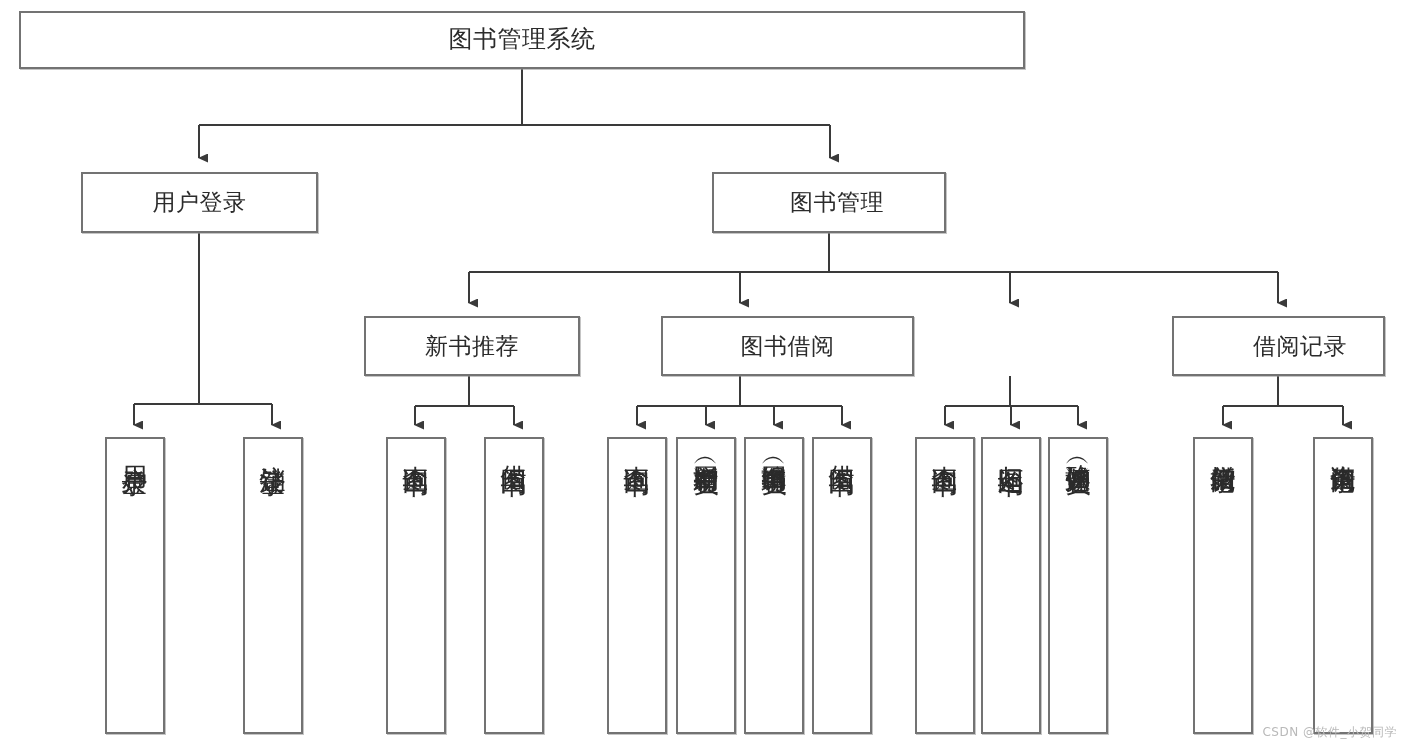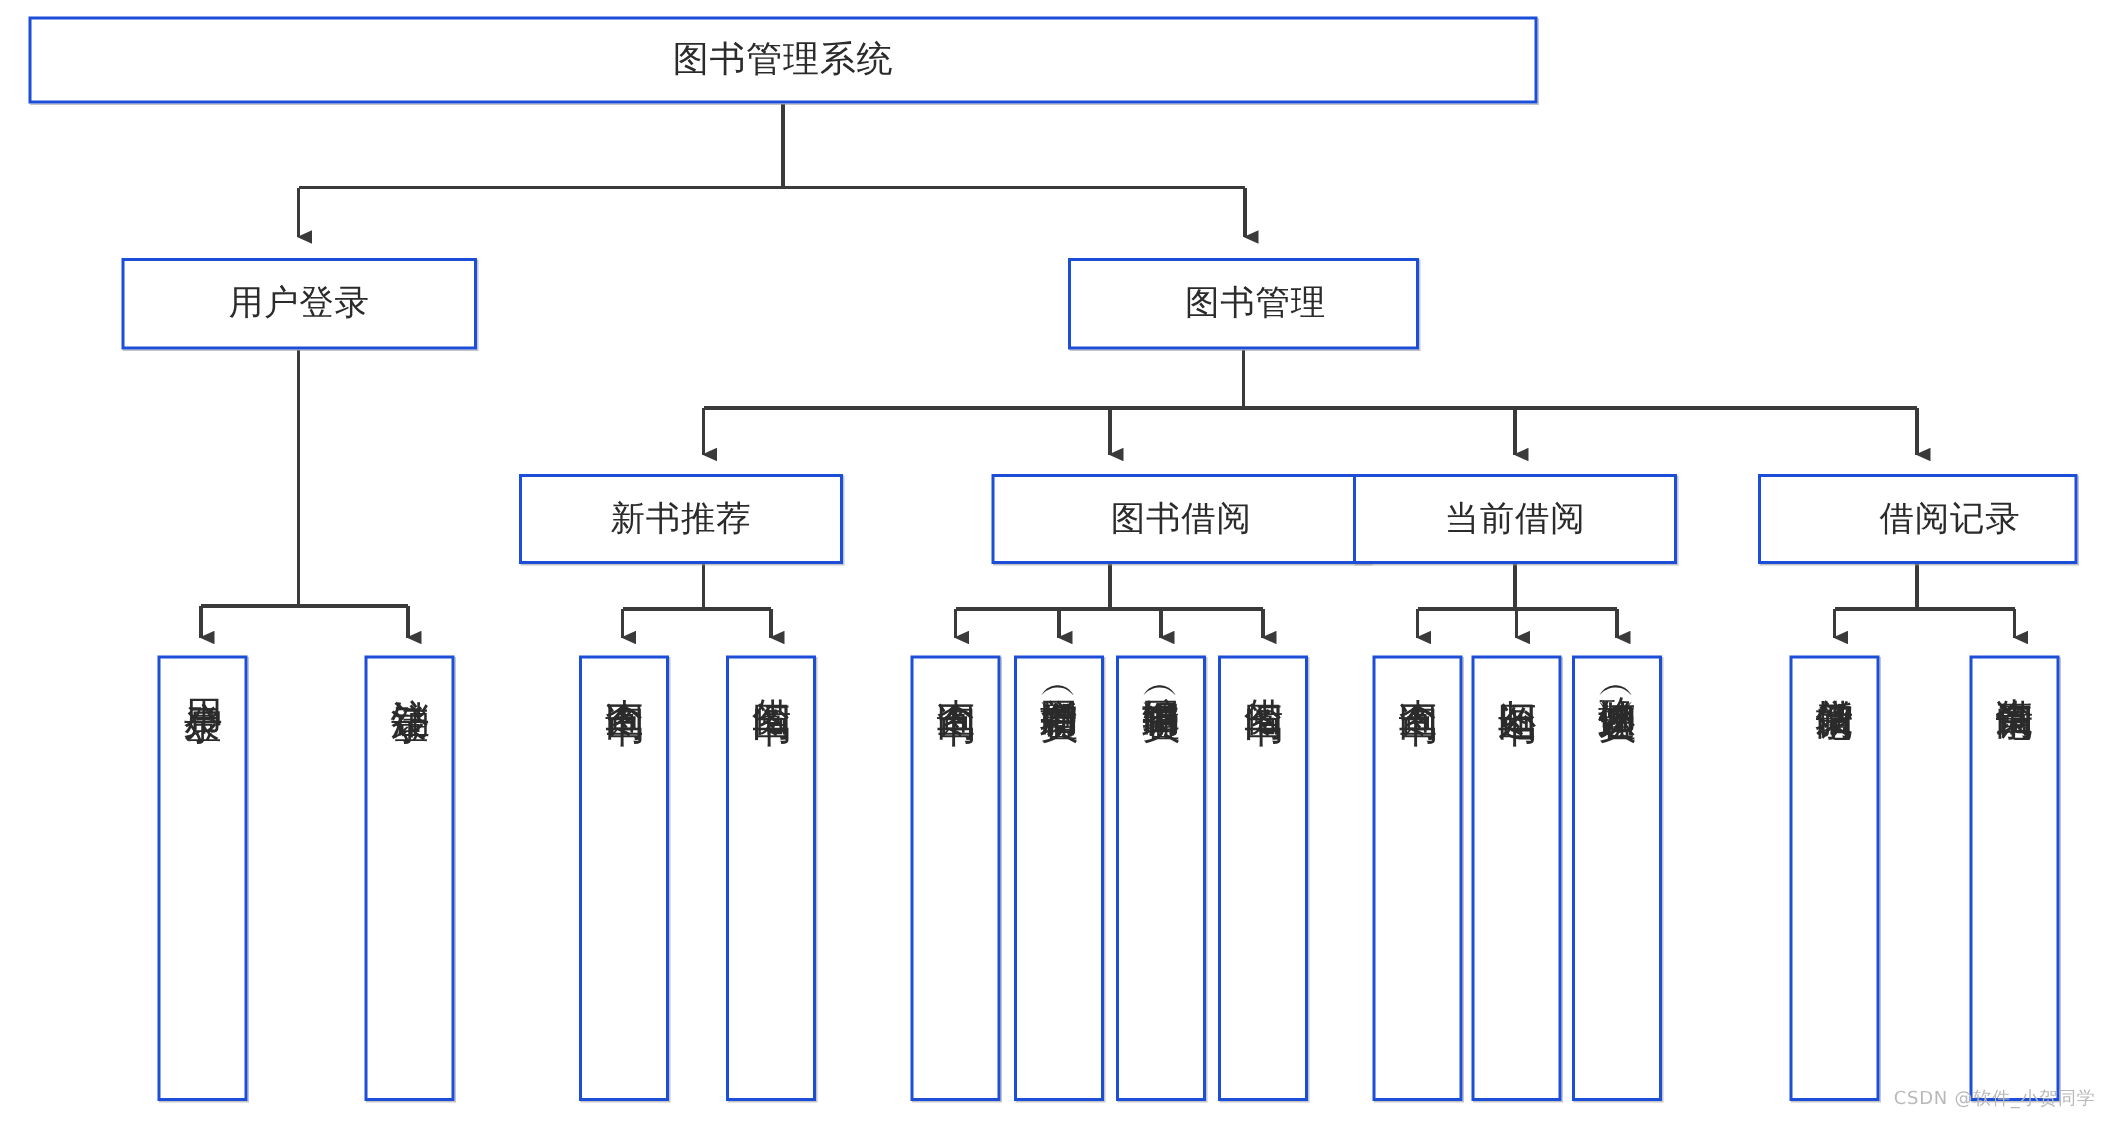--- a/index.html
+++ b/index.html
@@ -23,21 +23,21 @@
     left: 0;
     top: 0;
     width: 1405px;
     height: 747px;
     pointer-events: none;
   }
   .node {
     position: absolute;
     box-sizing: border-box;
     background: #ffffff;
-    border: 2px solid #1d4ed8;
+    border: 2px solid #737373;
     box-shadow: 1px 1px 0 rgba(150,150,150,0.55);
     display: flex;
     align-items: center;
     justify-content: center;
     color: #2b2b2b;
   }
   .node .lbl {
     display: block;
     text-align: center;
     line-height: 1.08;
@@ -141,31 +141,28 @@
   </div>
 
   <div class="node h" style="left:81px; top:172px; width:237px; height:61px;">
     <span class="lbl">用户登录</span>
   </div>
 
   <div class="node h" style="left:712px; top:172px; width:234px; height:61px;padding-left:16px;">
     <span class="lbl">图书管理</span>
   </div>
 
-  <div class="node h" style="left:346px; top:316px; width:216px; height:60px;">
+  <div class="node h" style="left:364px; top:316px; width:216px; height:60px;">
     <span class="lbl">新书推荐</span>
   </div>
 
   <div class="node h" style="left:632px; top:316px; width:253px; height:60px;margin-left:29px;">
     <span class="lbl">图书借阅</span>
   </div>
 
-  <div class="node h" style="left:902px; top:316px; width:216px; height:60px;">
-    <span class="lbl">当前借阅</span>
-  </div>
 
   <div class="node h" style="left:1172px; top:316px; width:213px; height:60px;padding-left:43px;">
     <span class="lbl">借阅记录</span>
   </div>
 
   <div class="node v" style="left:105px; top:437px; width:60px; height:297px;">
     <span class="lbl">用户登录</span>
   </div>
 
   <div class="node v" style="left:243px; top:437px; width:60px; height:297px;">

